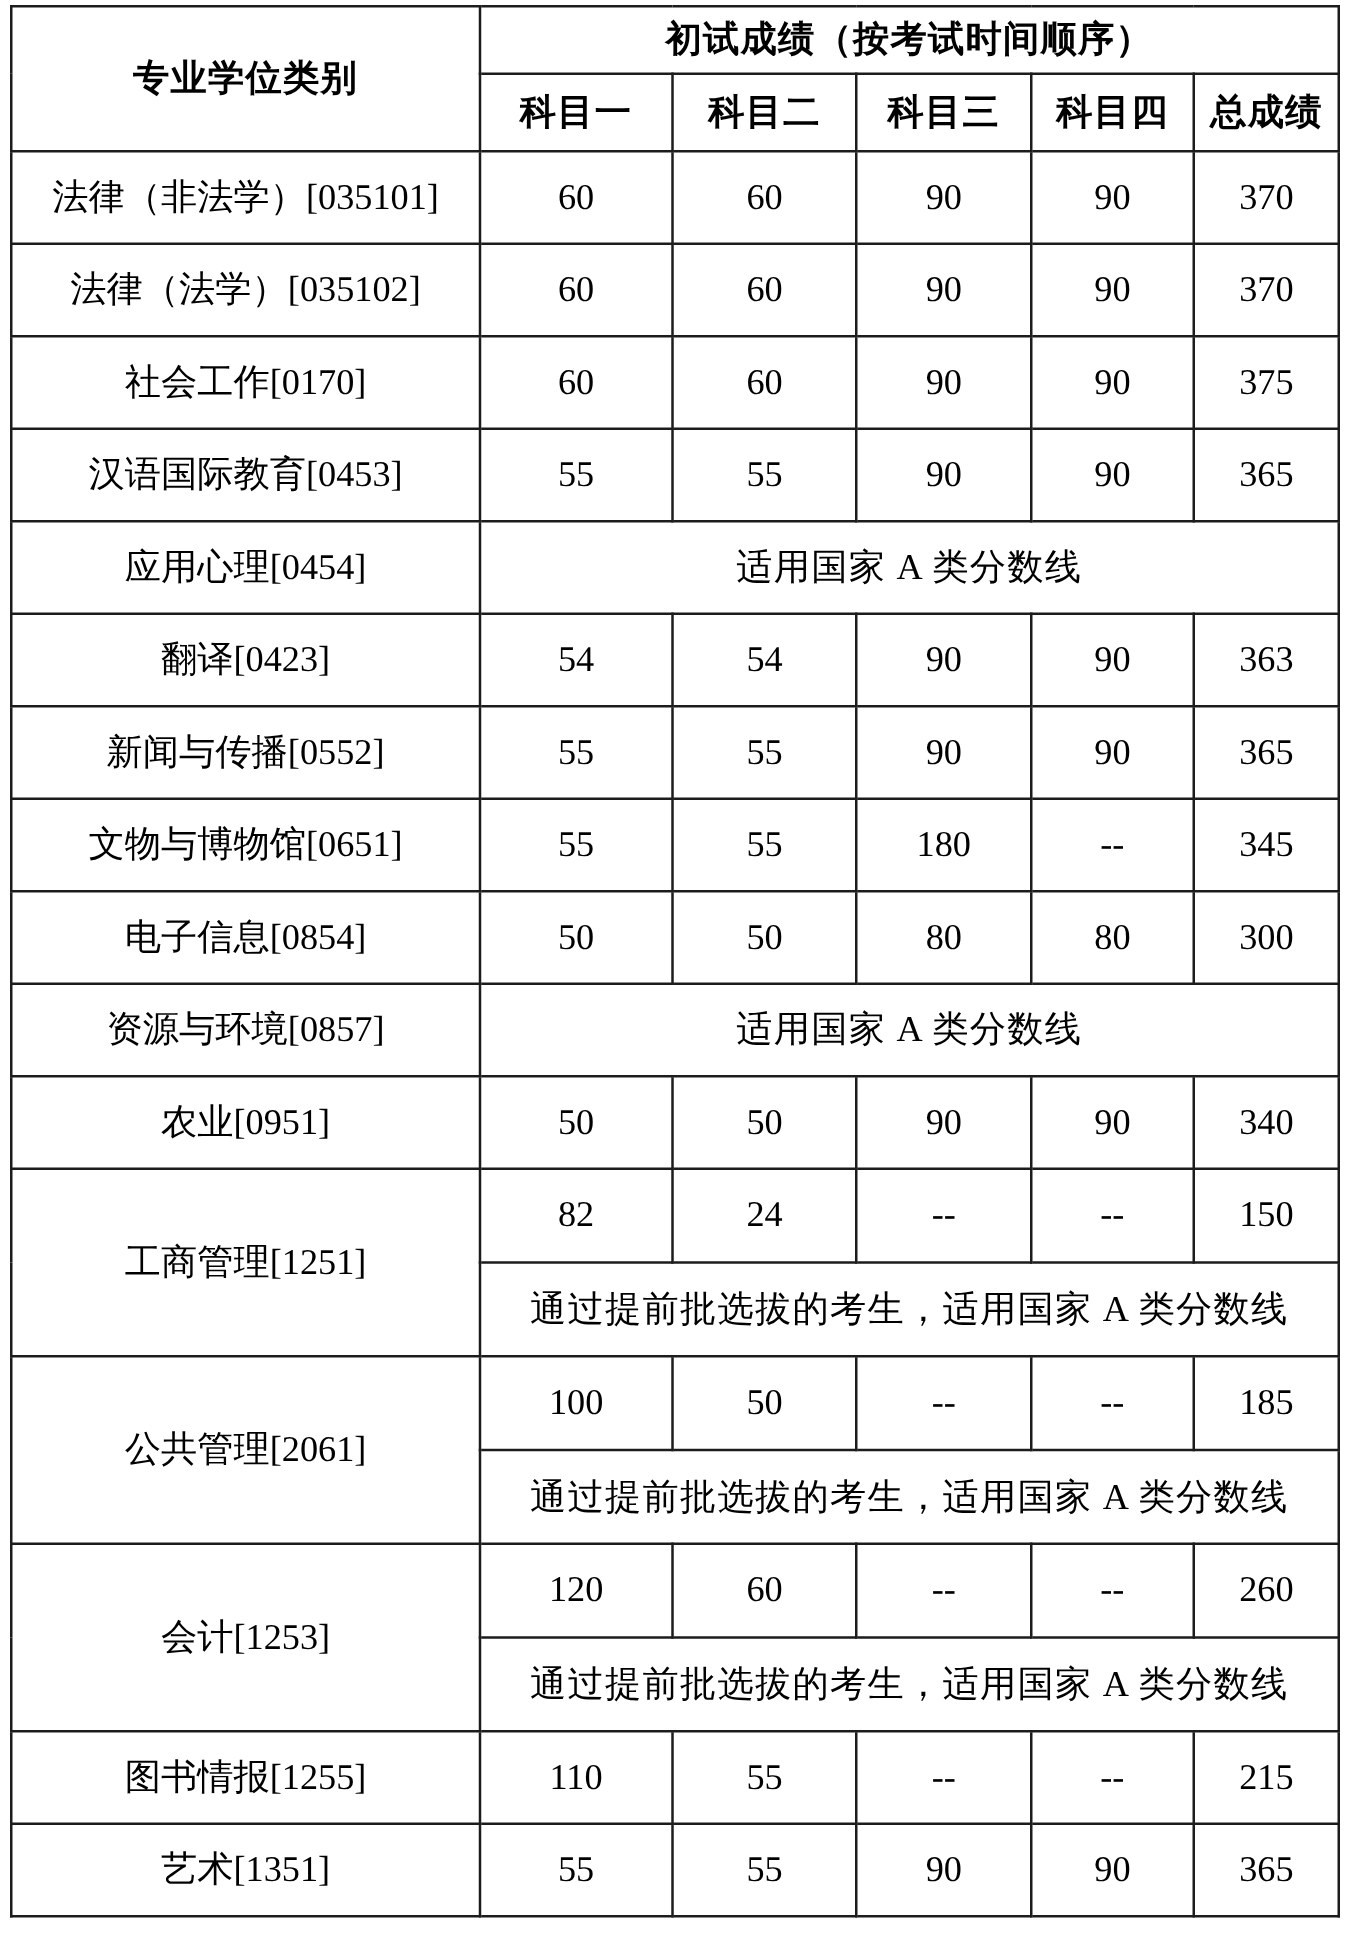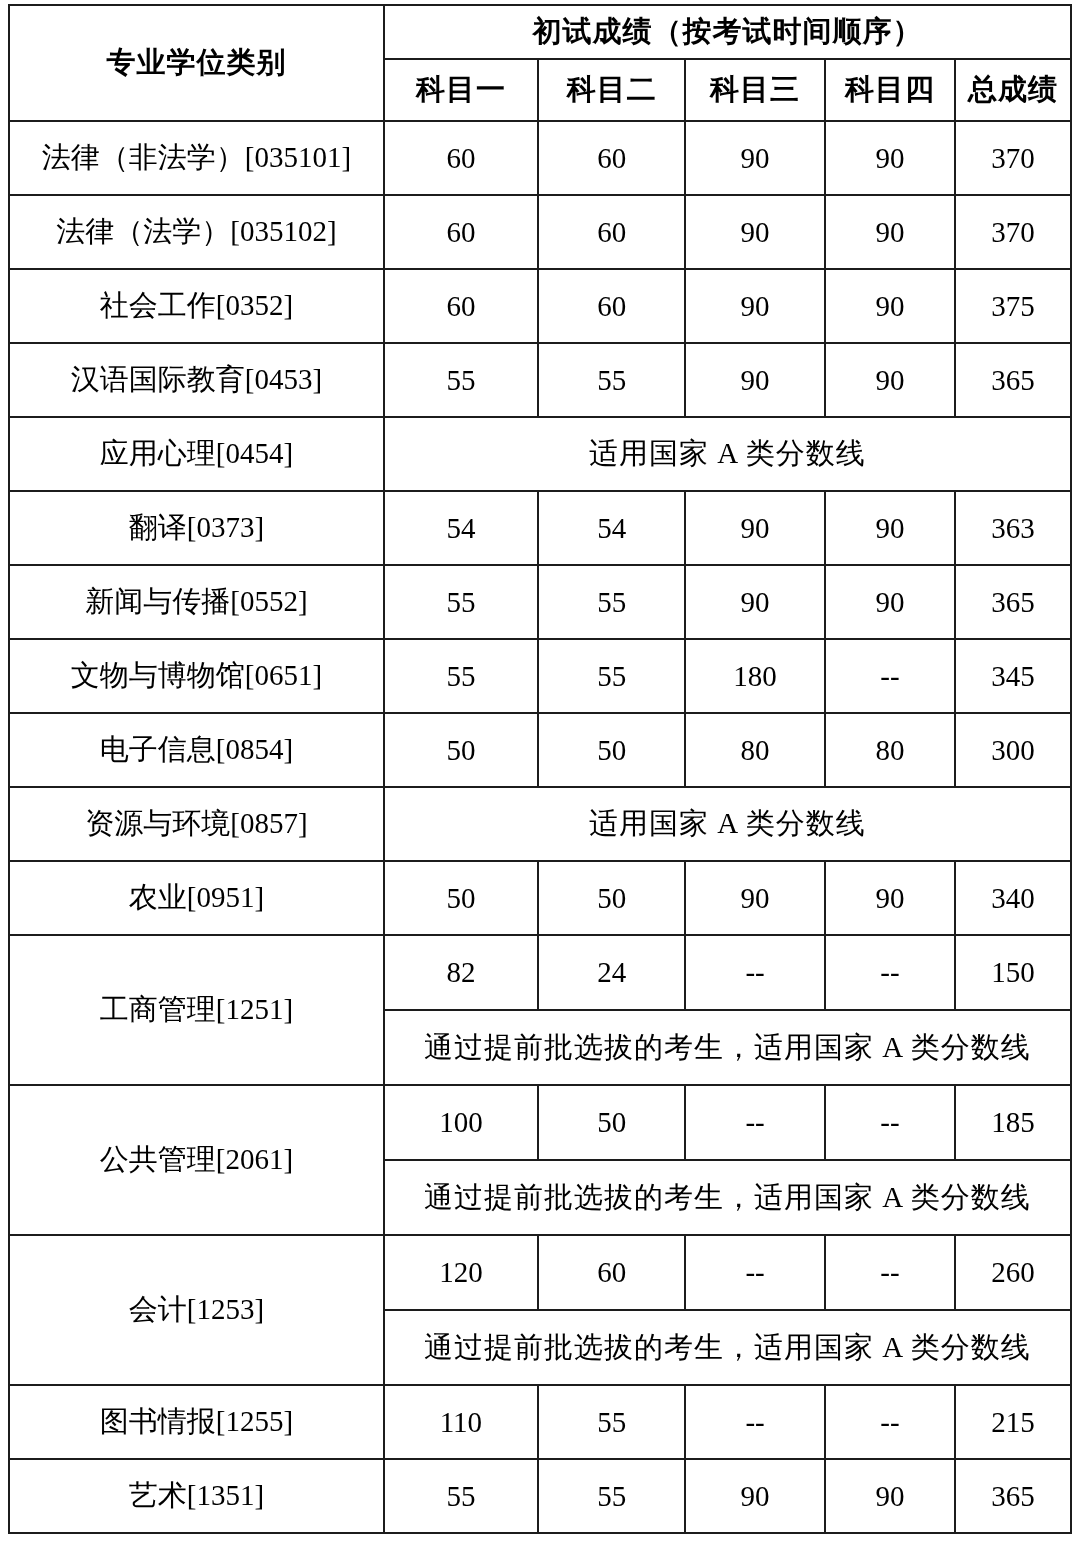--- a/index.html
+++ b/index.html
@@ -78,21 +78,21 @@
       <tr class="single">
         <td>法律（法学）[035102]</td>
         <td>60</td>
         <td>60</td>
         <td>90</td>
         <td>90</td>
         <td>370</td>
       </tr>
 
       <tr class="single">
-        <td>社会工作[0352]</td>
+        <td>社会工作[0170]</td>
         <td>60</td>
         <td>60</td>
         <td>90</td>
         <td>90</td>
         <td>375</td>
       </tr>
 
       <tr class="single">
         <td>汉语国际教育[0453]</td>
         <td>55</td>
@@ -101,21 +101,21 @@
         <td>90</td>
         <td>365</td>
       </tr>
 
       <tr class="single">
         <td>应用心理[0454]</td>
         <td colspan="5" class="note-cell">适用国家 A 类分数线</td>
       </tr>
 
       <tr class="single">
-        <td>翻译[0373]</td>
+        <td>翻译[0423]</td>
         <td>54</td>
         <td>54</td>
         <td>90</td>
         <td>90</td>
         <td>363</td>
       </tr>
 
       <tr class="single">
         <td>新闻与传播[0552]</td>
         <td>55</td>

